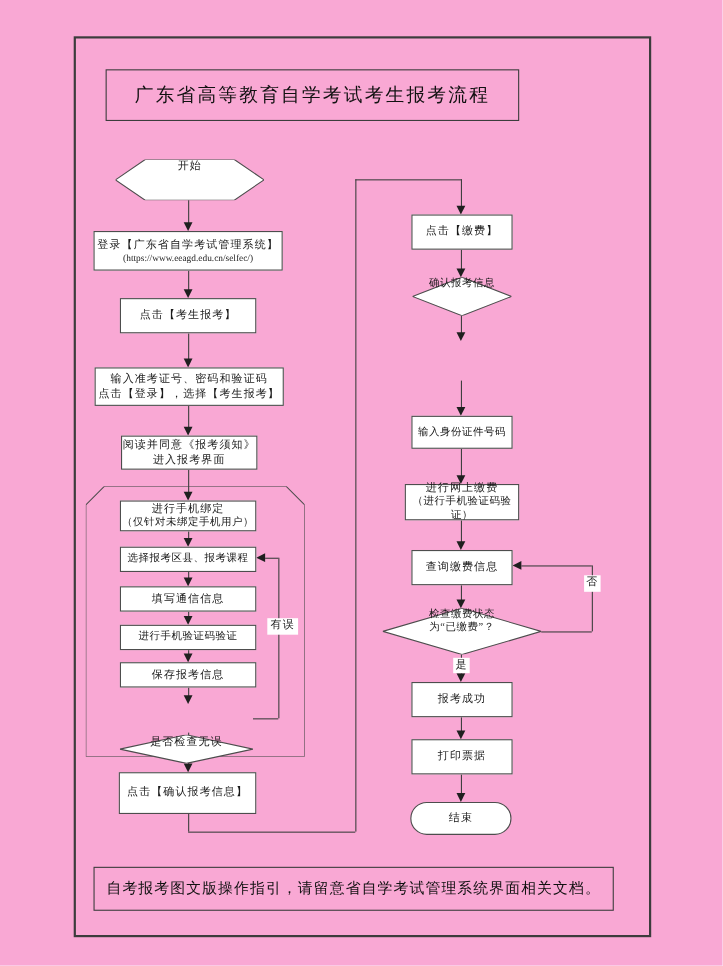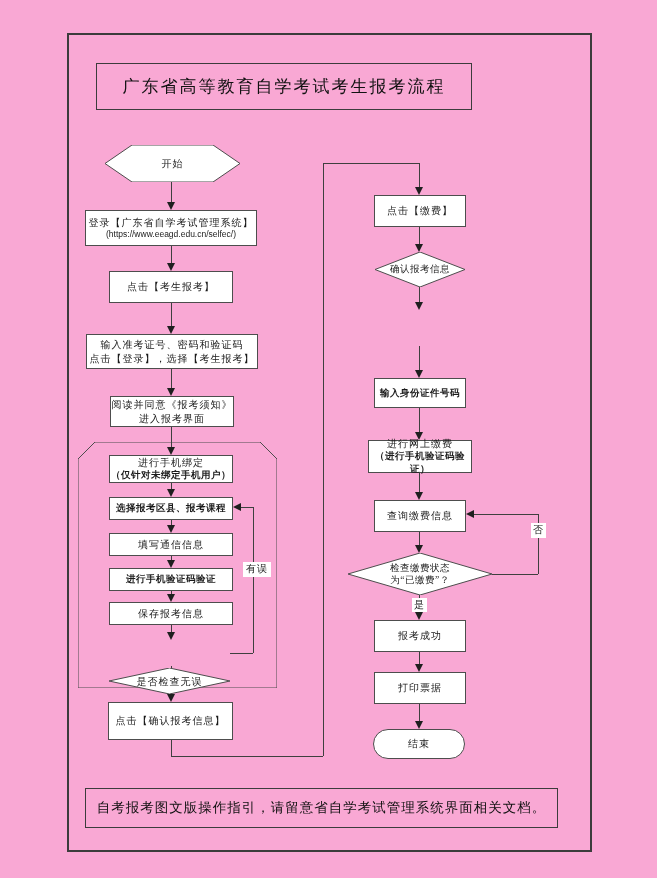--- a/index.html
+++ b/index.html
@@ -21,27 +21,27 @@
     position:absolute;left:85px;top:788px;width:473px;height:40px;
     border:1px solid #3c3c3c;box-sizing:border-box;
     display:flex;align-items:center;justify-content:center;
     font-size:13.5px;letter-spacing:1px;color:#111;
   }
   .box{
     position:absolute;border:1px solid #4d4d4d;background:#ffffff;box-sizing:border-box;
     display:flex;flex-direction:column;align-items:center;justify-content:center;
     font-size:10px;line-height:1.35;letter-spacing:1px;text-align:center;z-index:3;
   }
-  .box .sub{font-size:9.5px;letter-spacing:0.5px;font-weight:bold;}
-  .box .url{font-family:Liberation Sans, sans-serif;font-size:8.5px;letter-spacing:0;}
+  .box .sub{font-size:9.5px;letter-spacing:0.5px;}
+  .box .url{font-family:Liberation Serif, serif;font-size:8.5px;letter-spacing:0;}
   .shape{position:absolute;z-index:3;}
   .shape svg{position:absolute;left:0;top:0;display:block;}
   .shape .lbl{
     position:absolute;left:0;top:0;width:100%;height:100%;
-    display:flex;flex-direction:column;align-items:center;justify-content:center;
+    display:flex;flex-direction:column;align-items:center;
     font-size:10px;line-height:1.3;letter-spacing:1px;text-align:center;
   }
   .shape .lbl .sub{font-size:9.5px;letter-spacing:0.5px;}
   .vline{position:absolute;width:1px;background:#3f3f3f;z-index:1;}
   .hline{position:absolute;height:1px;background:#3f3f3f;z-index:1;}
   .arr-d{
     position:absolute;width:0;height:0;z-index:2;
     border-left:4px solid transparent;border-right:4px solid transparent;
     border-top:8px solid #1f1f1f;
   }

